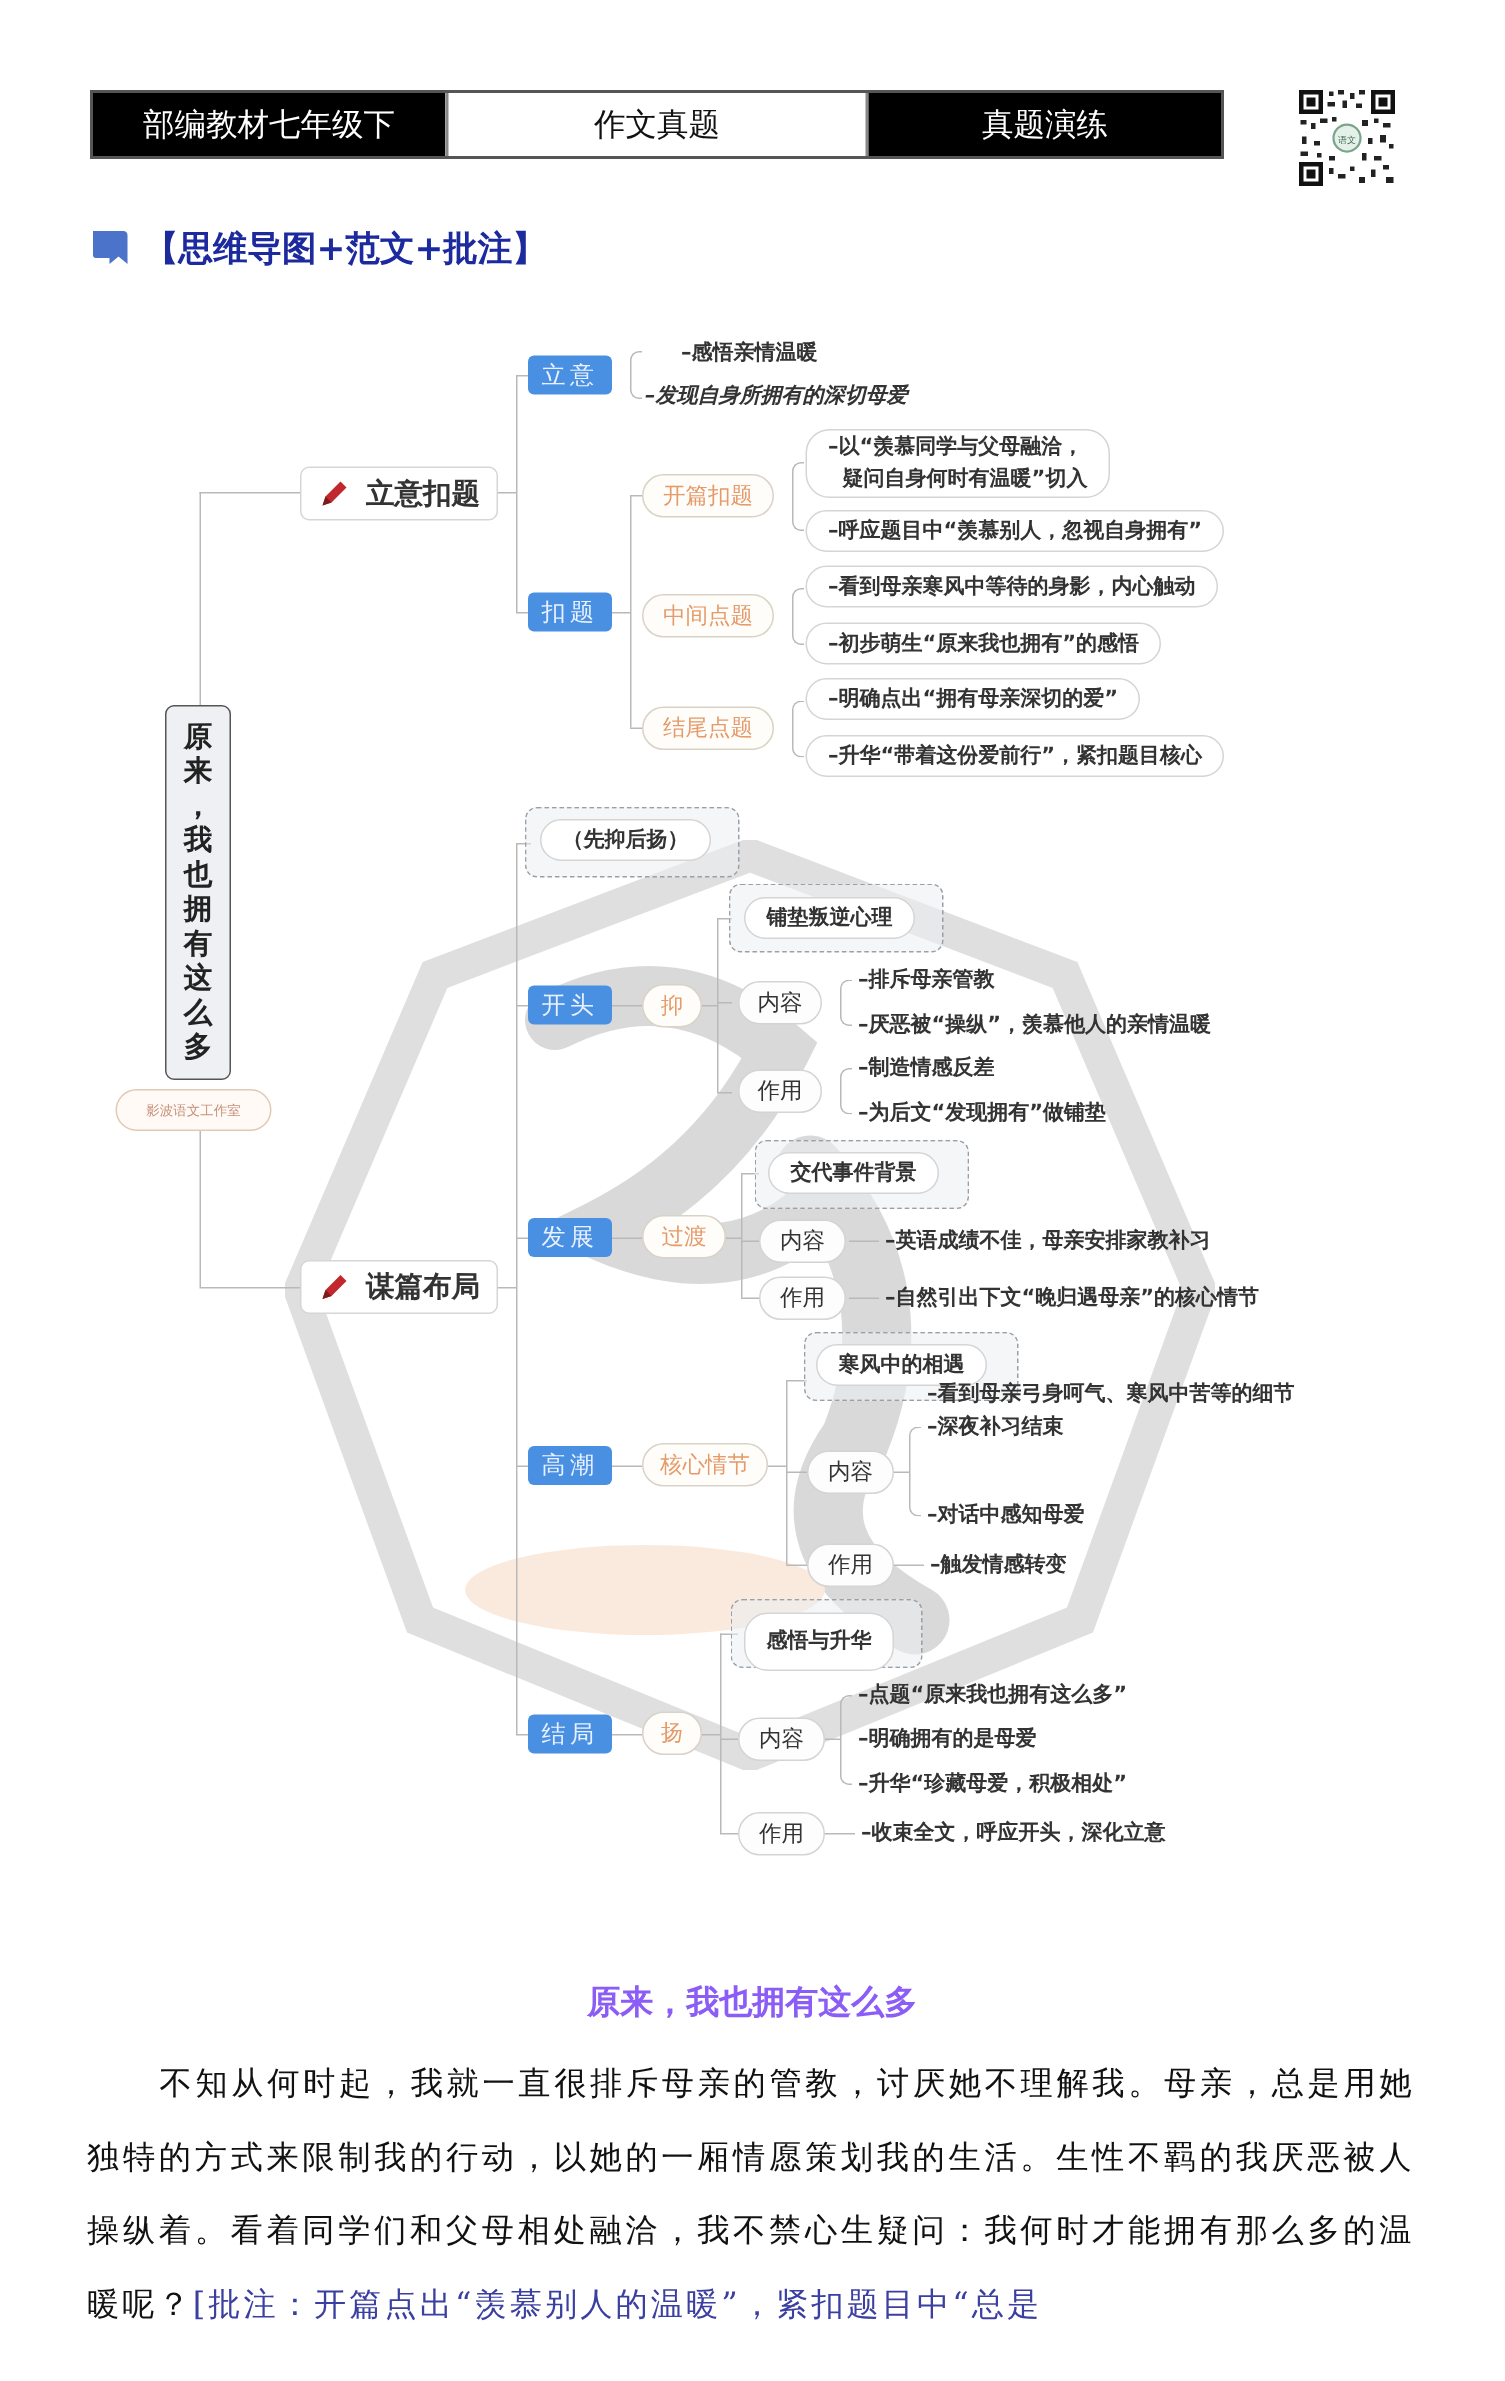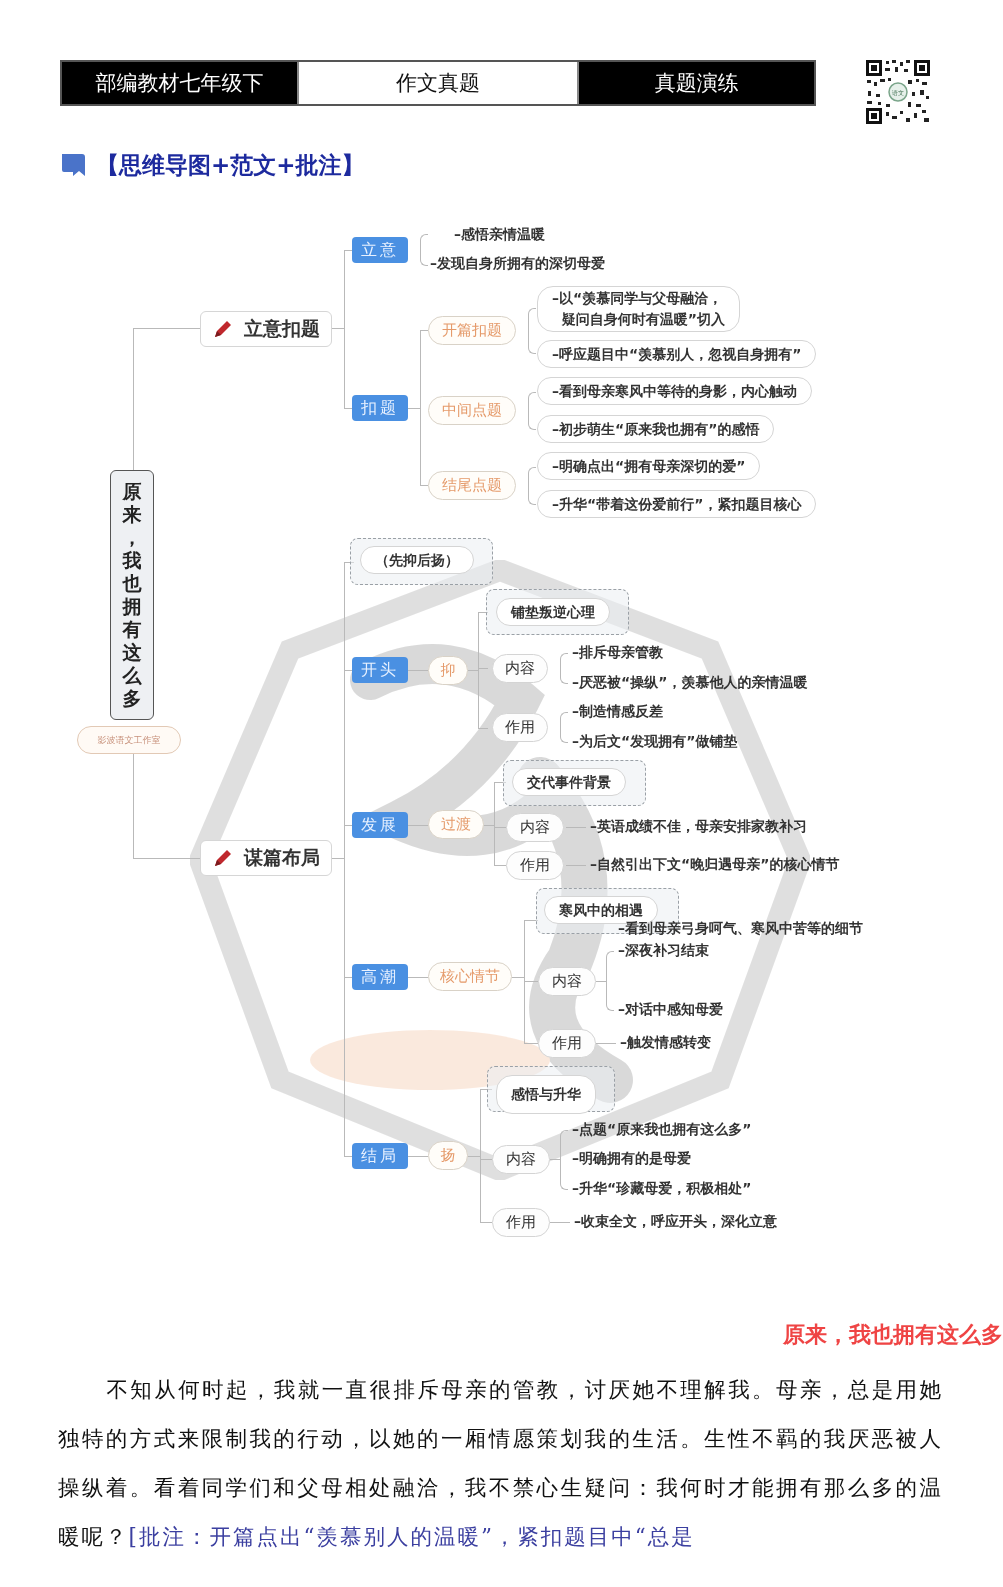--- a/index.html
+++ b/index.html
@@ -34,21 +34,21 @@
   .leaf-pill { position: absolute; background: #fff; border: 1px solid #d5d5d5; border-radius: 16px; font-size: 14px; color: #333; font-weight: bold; padding: 0 14px; display: flex; align-items: center; white-space: pre; line-height: 21px; }
   .bracket { position: absolute; border: 1px solid #b9b9b9; border-right: none; border-radius: 6px 0 0 6px; }
 
   .root-node { position: absolute; left: 110px; top: 470px; width: 44px; height: 250px; background: #eef0f3; border: 1.5px solid #555; border-radius: 6px; display: flex; flex-direction: column; align-items: center; justify-content: center; font-size: 19px; font-weight: bold; color: #222; line-height: 23px; }
   .studio-tag { position: absolute; left: 77px; top: 726px; width: 104px; height: 28px; border: 1px solid #e2c9b5; border-radius: 14px; background: #fffaf5; color: #c7907a; font-size: 9px; display: flex; align-items: center; justify-content: center; }
 
   
   .watermark { position: absolute; left: 190px; top: 560px; width: 620px; height: 620px; pointer-events: none; opacity: 0.18; }
 
   
-  .essay-title { position: absolute; left: 0; width: 1003px; top: 1320px; text-align: right; font-size: 22px; font-weight: bold; color: #ef4444; }
+  .essay-title { position: absolute; left: 0; width: 1003px; top: 1320px; text-align: center; font-size: 22px; font-weight: bold; color: #8b5cf6; }
   .essay-body { position: absolute; left: 58px; top: 1365px; width: 885px; font-family: "DejaVu Serif", serif; font-size: 21.5px; line-height: 49px; color: #111; letter-spacing: 2px; text-align: justify; }
   .essay-indent { display: inline-block; width: 48px; }
   .annotation { color: #3b3fa0; }
 </style>
 </head>
 <body>
 
 <div class="header-bar">
   <div class="header-cell dark hc1">部编教材七年级下</div>
   <div class="header-cell light hc2">作文真题</div>
@@ -146,21 +146,21 @@
     <span>立意扣题</span>
   </div>
   <div class="line" style="left:332px; top:328px; width:12px; height:1px;"></div>
   <div class="line" style="left:344px; top:250px; width:1px; height:158px;"></div>
   <div class="line" style="left:344px; top:250px; width:8px; height:1px;"></div>
   <div class="line" style="left:344px; top:408px; width:8px; height:1px;"></div>
 
   <div class="node blue-node" style="left:352px; top:237px; width:56px; height:26px;">立意</div>
   <div class="bracket" style="left:420px; top:234px; width:8px; height:32px;"></div>
   <div class="leaf" style="left:454px; top:226px;">–感悟亲情温暖</div>
-  <div class="leaf" style="left:430px; top:255px;">–发现自身所拥有的深切母爱</div>
+  <div class="leaf" style="left:430px; top:255px;font-style:italic;">–发现自身所拥有的深切母爱</div>
 
   <div class="node blue-node" style="left:352px; top:395px; width:56px; height:26px;">扣题</div>
   <div class="line" style="left:408px; top:408px; width:12px; height:1px;"></div>
   <div class="line" style="left:420px; top:330px; width:1px; height:155px;"></div>
   <div class="line" style="left:420px; top:330px; width:8px; height:1px;"></div>
   <div class="line" style="left:420px; top:485px; width:8px; height:1px;"></div>
 
   <div class="node orange-node" style="left:428px; top:316px; width:88px; height:29px;">开篇扣题</div>
   <div class="bracket" style="left:528px; top:308px; width:8px; height:46px;"></div>
   <div class="leaf-pill" style="left:537px; top:286px; height:46px;">–以“羡慕同学与父母融洽，

